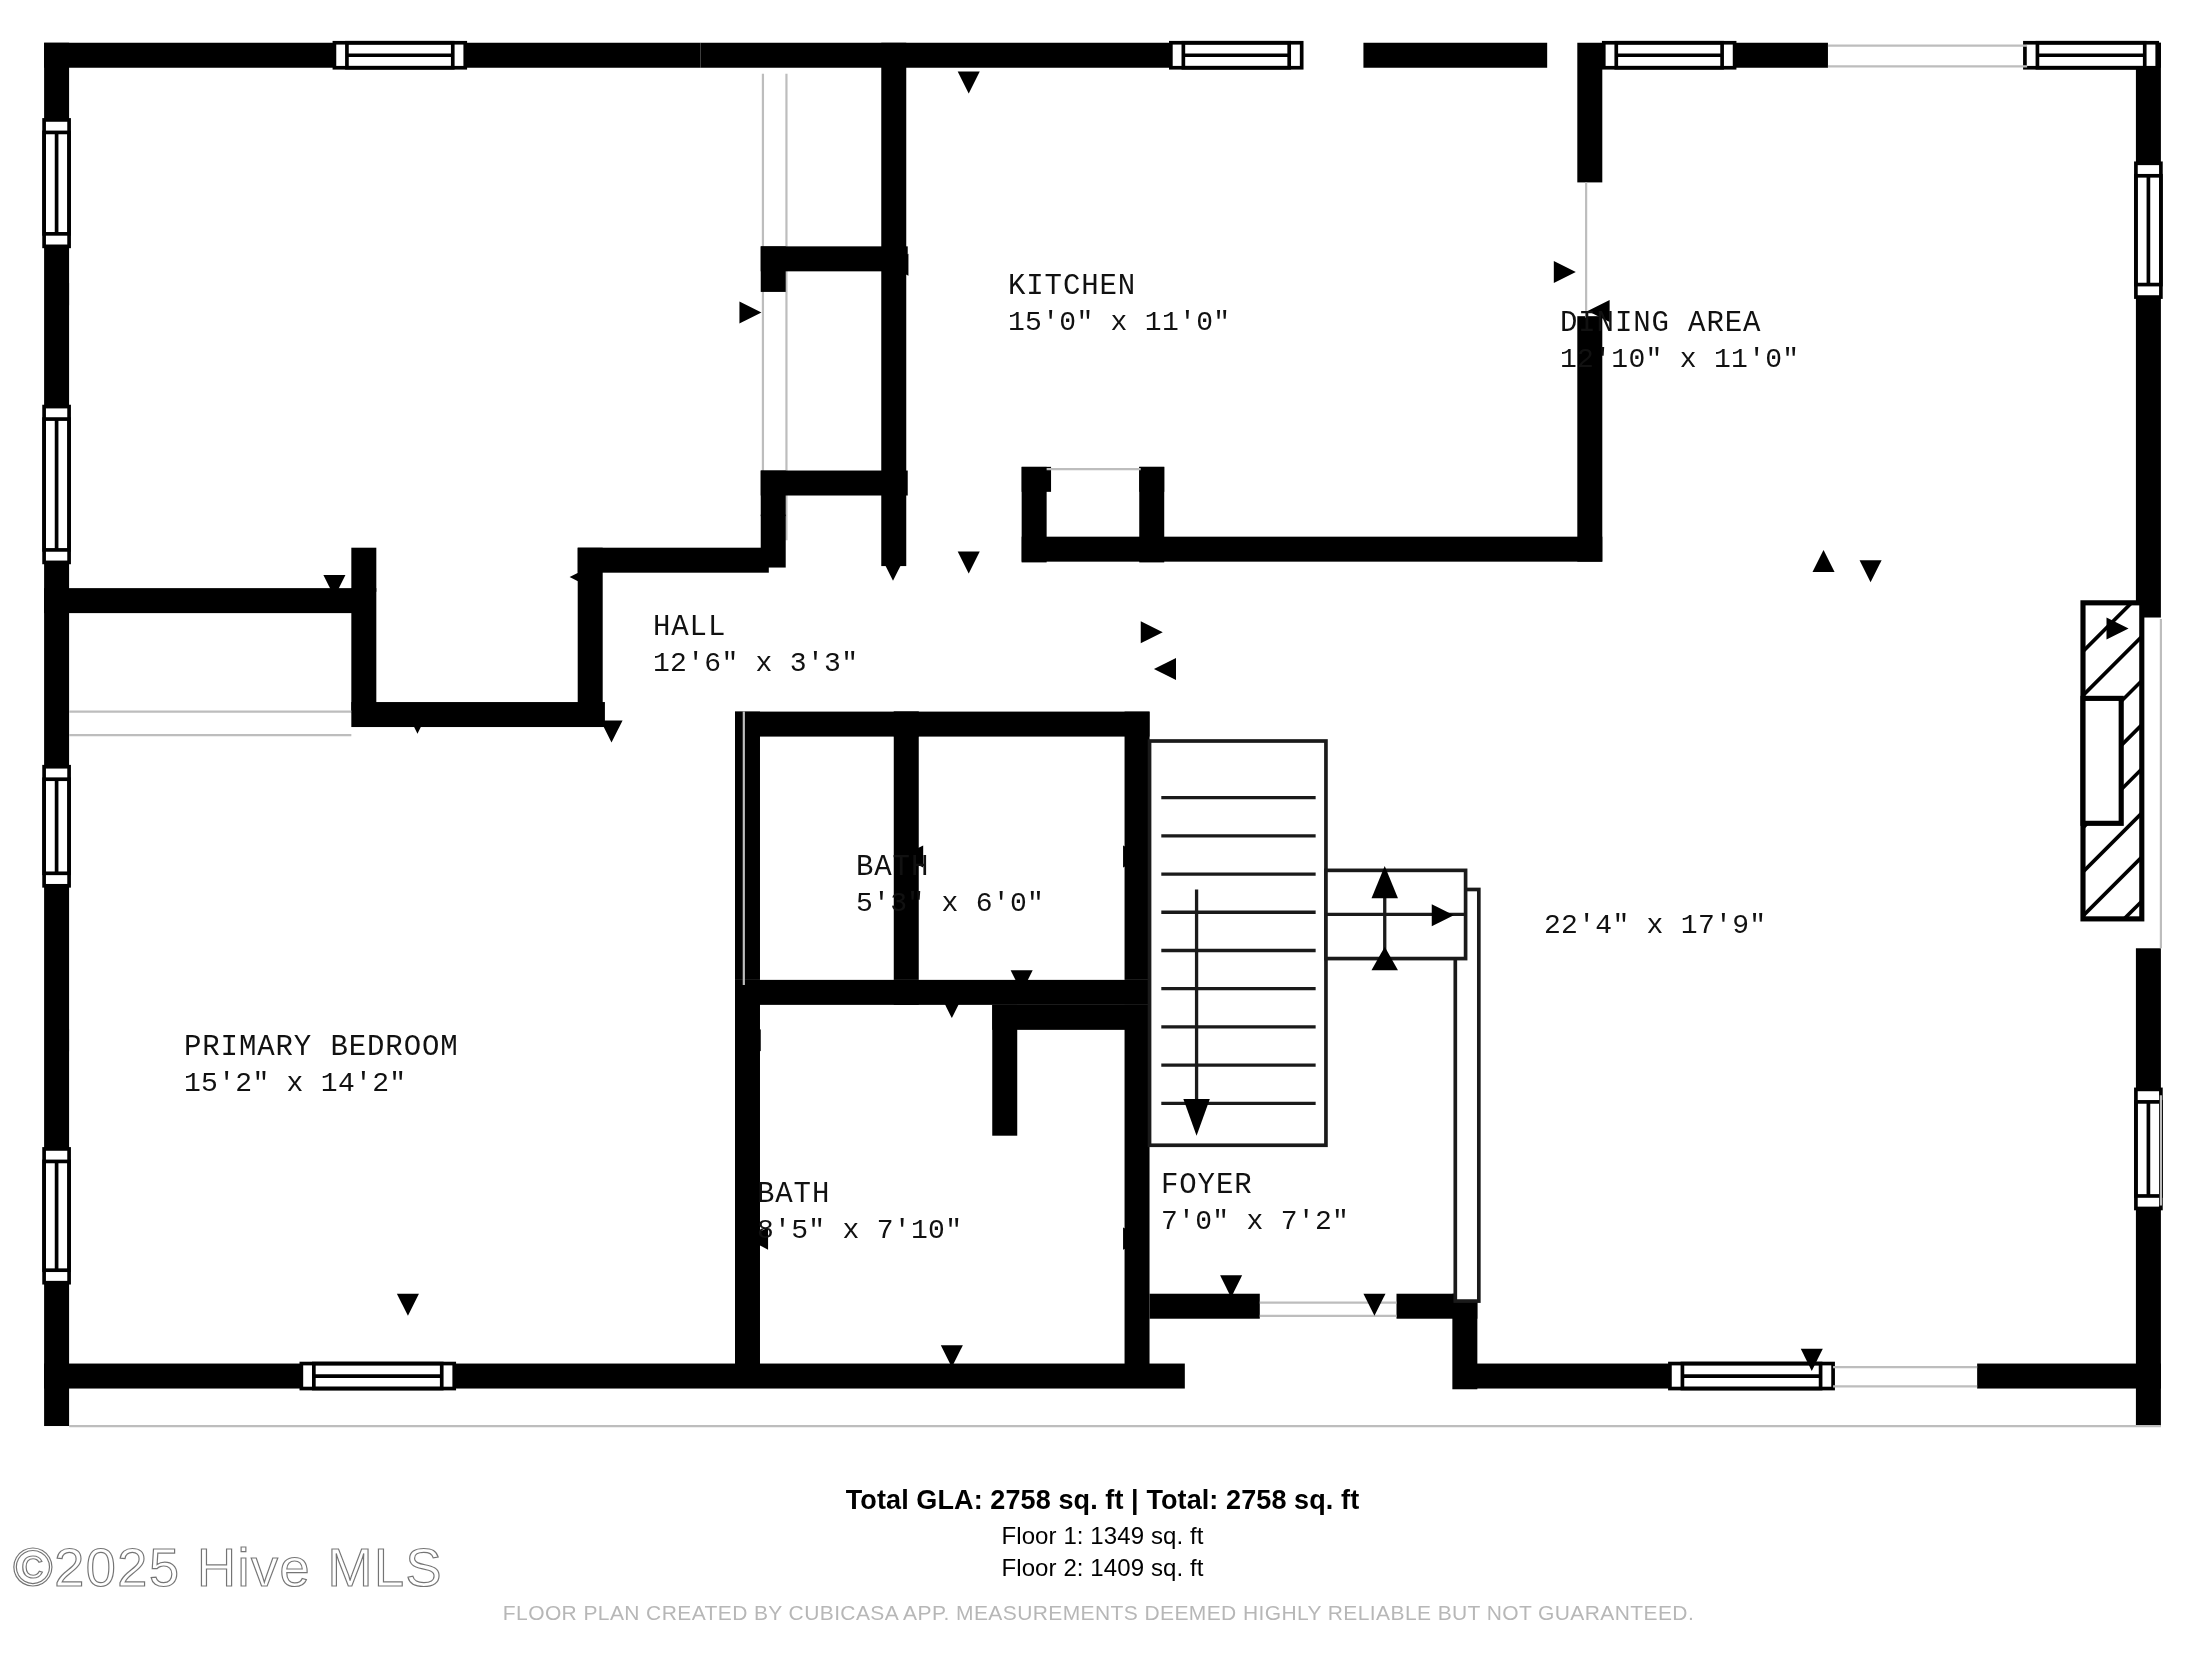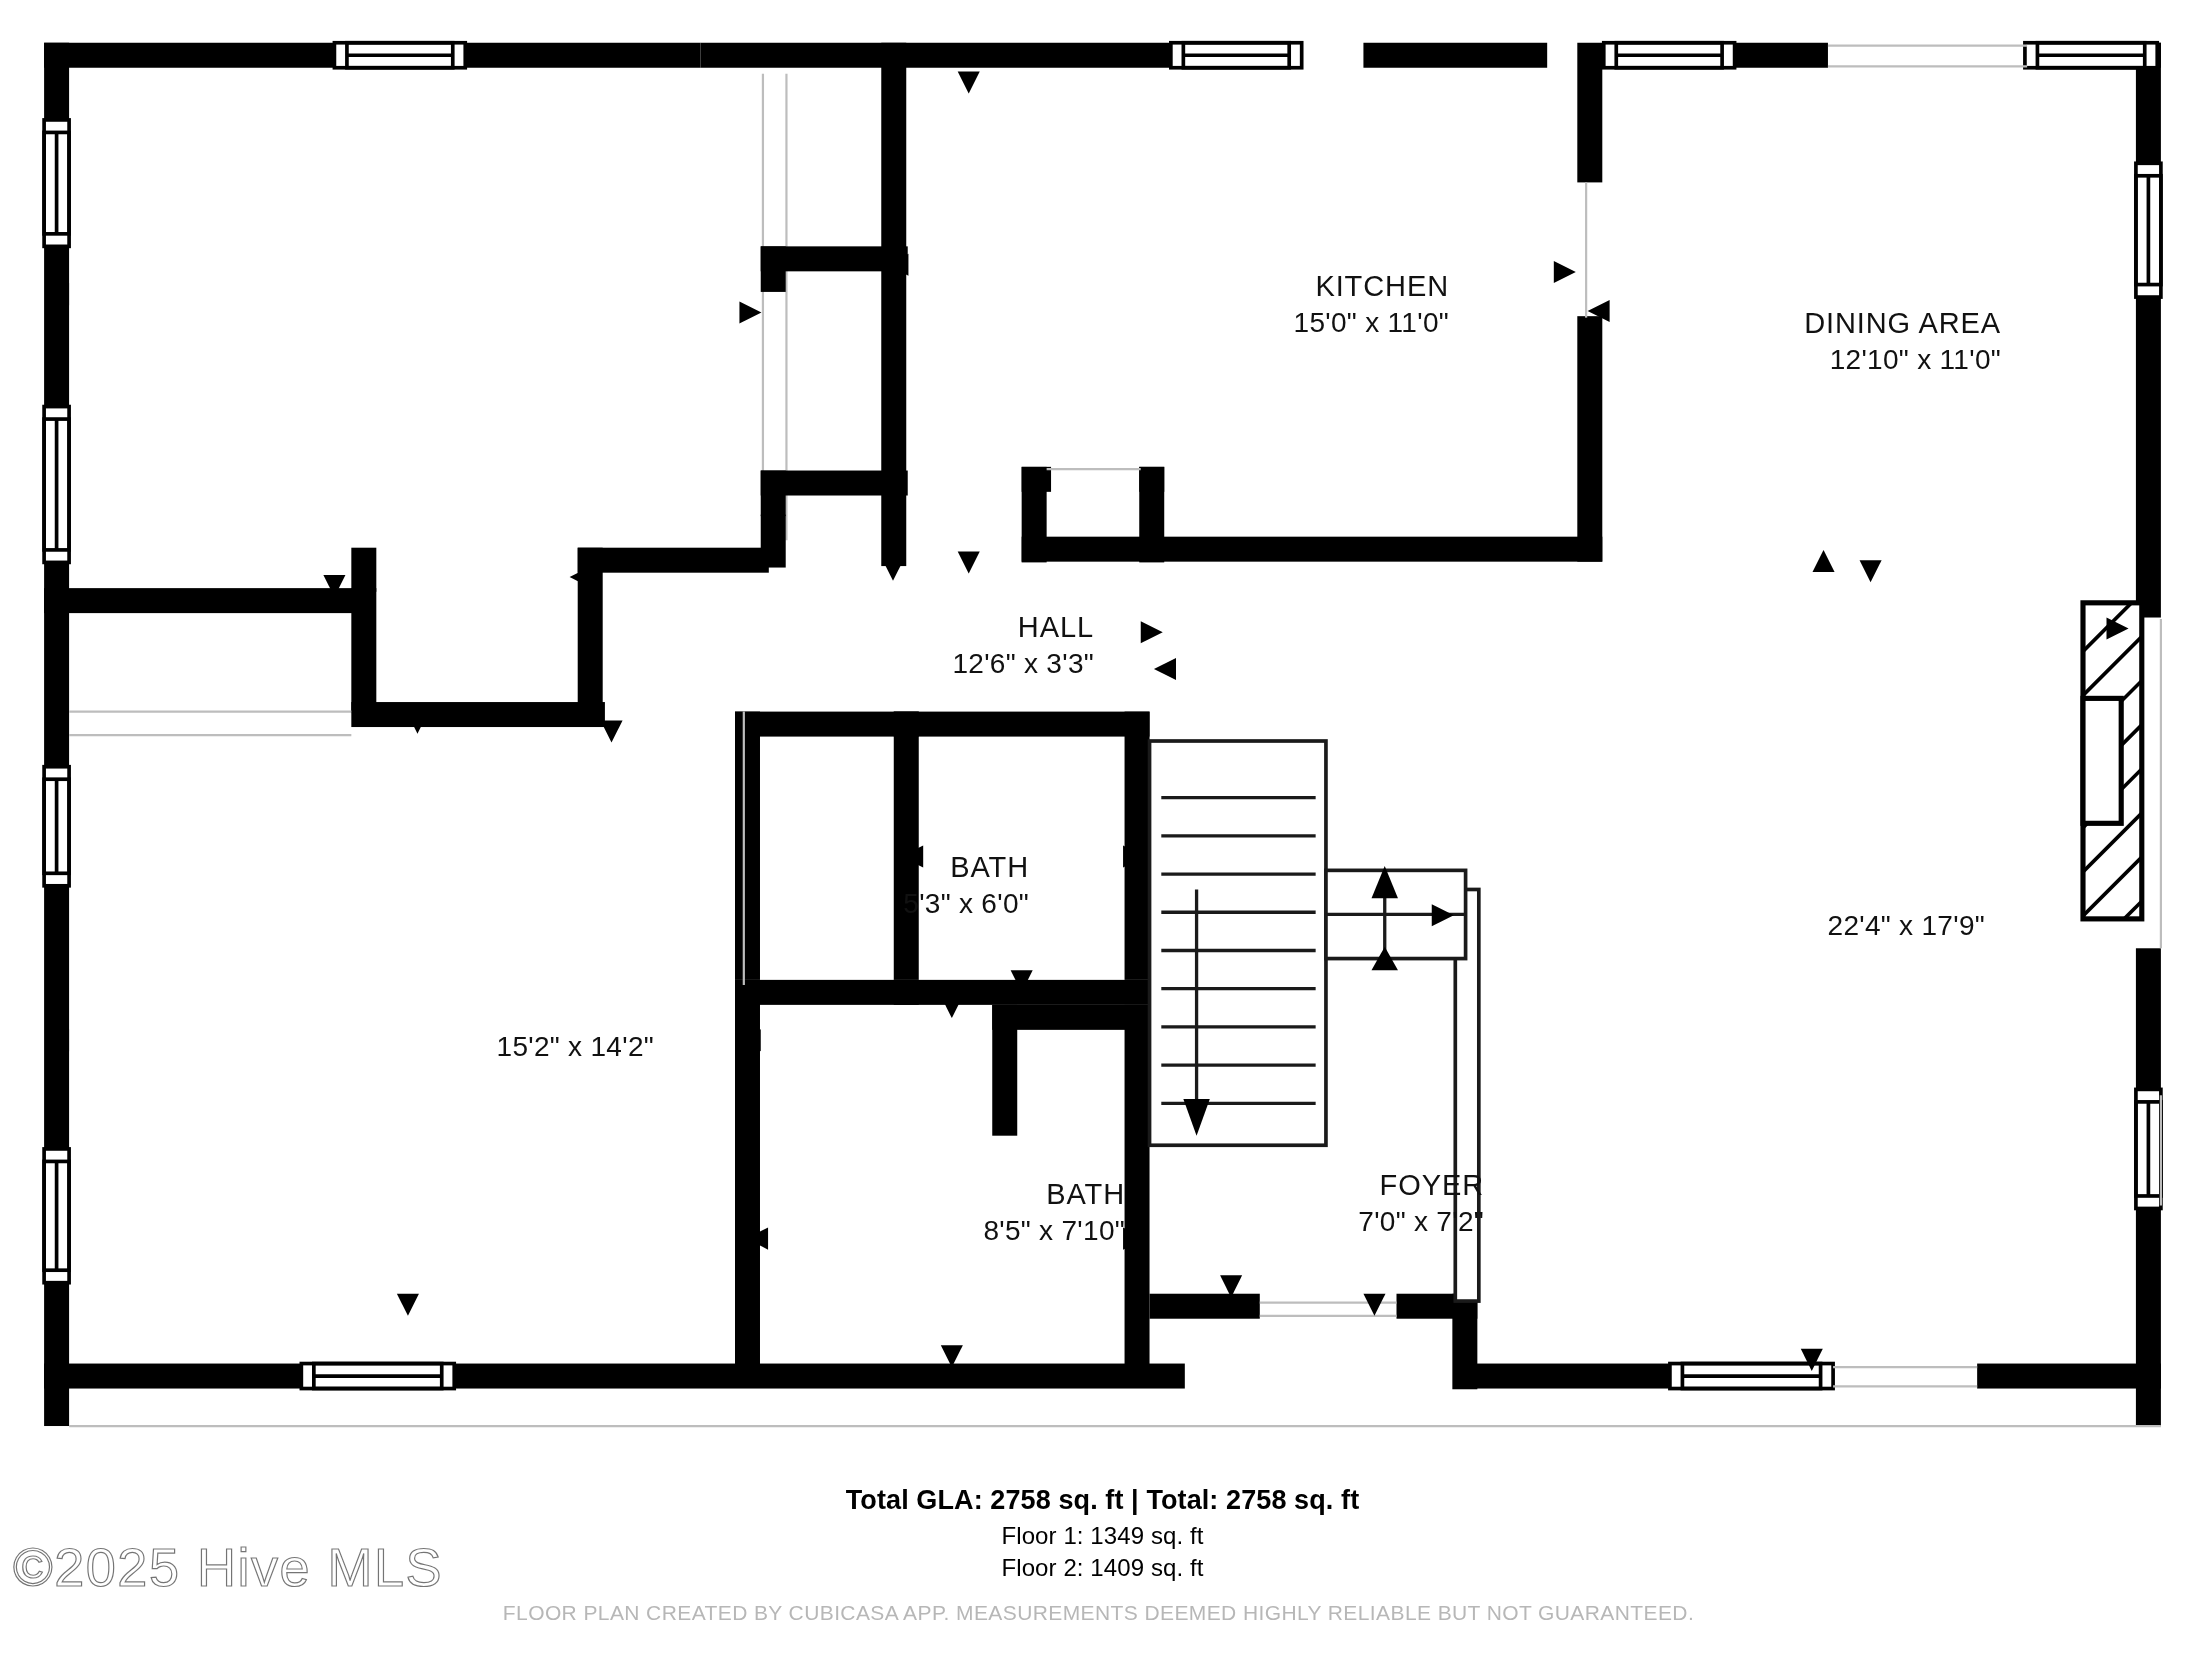--- a/index.html
+++ b/index.html
@@ -31,25 +31,25 @@
   .winframe { fill: #ffffff; stroke: #000000; stroke-width: 5; }
   .winbar { fill: none; stroke: #000000; stroke-width: 5; }
   .doorarrow { fill: #000000; }
   .stairline { fill: none; stroke: #1a1a1a; stroke-width: 4.5; }
   .stairbox { fill: #ffffff; stroke: #1a1a1a; stroke-width: 5; }
   .hatch { fill: none; stroke: #000000; stroke-width: 5; }
   .hatchbox { fill: #ffffff; stroke: #000000; stroke-width: 7; }
 
   .room-label {
     position: absolute;
-    text-align: right;
+    text-align: left;
     color: #111111;
     line-height: 1.28;
     white-space: nowrap;
-    font-family: Liberation Sans, sans-serif;
+    font-family: Liberation Mono, monospace;
   }
   .room-name { font-size: 29px; letter-spacing: 0.9px; }
   .room-dims { font-size: 28px; letter-spacing: 0.3px; }
 
   .summary {
     position: absolute;
     left: 0;
     right: 0;
     top: 1485px;
     text-align: center;
@@ -359,20 +359,21 @@
   <div class="room-label" style="left:856px; top:849px; width:173px;">
     <div class="room-name">BATH</div>
     <div class="room-dims">5'3" x 6'0"</div>
   </div>
 
   <div class="room-label" style="left:1544px; top:908px; width:441px;">
     <div class="room-dims">22'4" x 17'9"</div>
   </div>
 
   <div class="room-label" style="left:184px; top:1029px; width:470px;">
+    <div class="room-name">PRIMARY BEDROOM</div>
     <div class="room-dims">15'2" x 14'2"</div>
   </div>
 
   <div class="room-label" style="left:757px; top:1176px; width:368px;">
     <div class="room-name">BATH</div>
     <div class="room-dims">8'5" x 7'10"</div>
   </div>
 
   <div class="room-label" style="left:1161px; top:1167px; width:323px;">
     <div class="room-name">FOYER</div>

